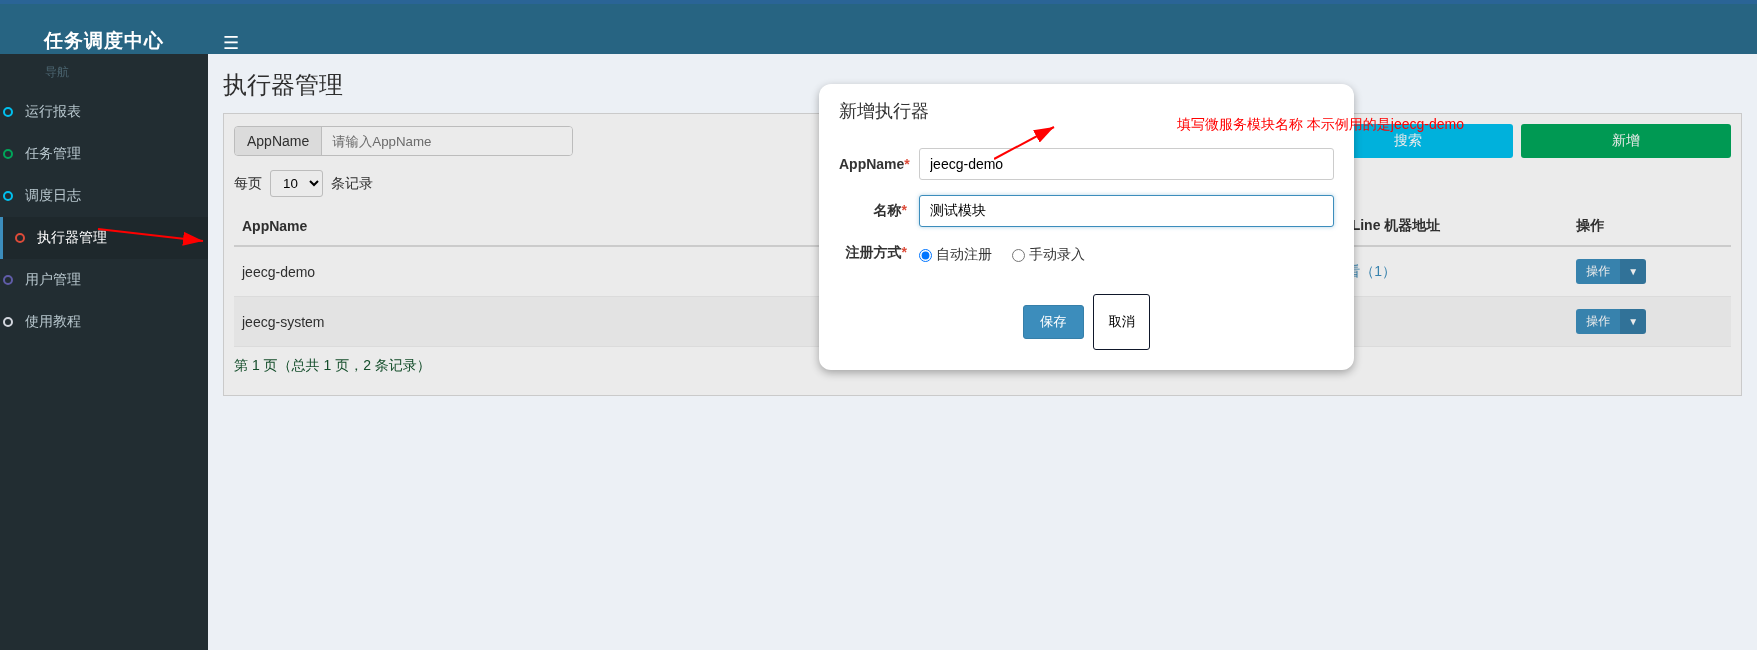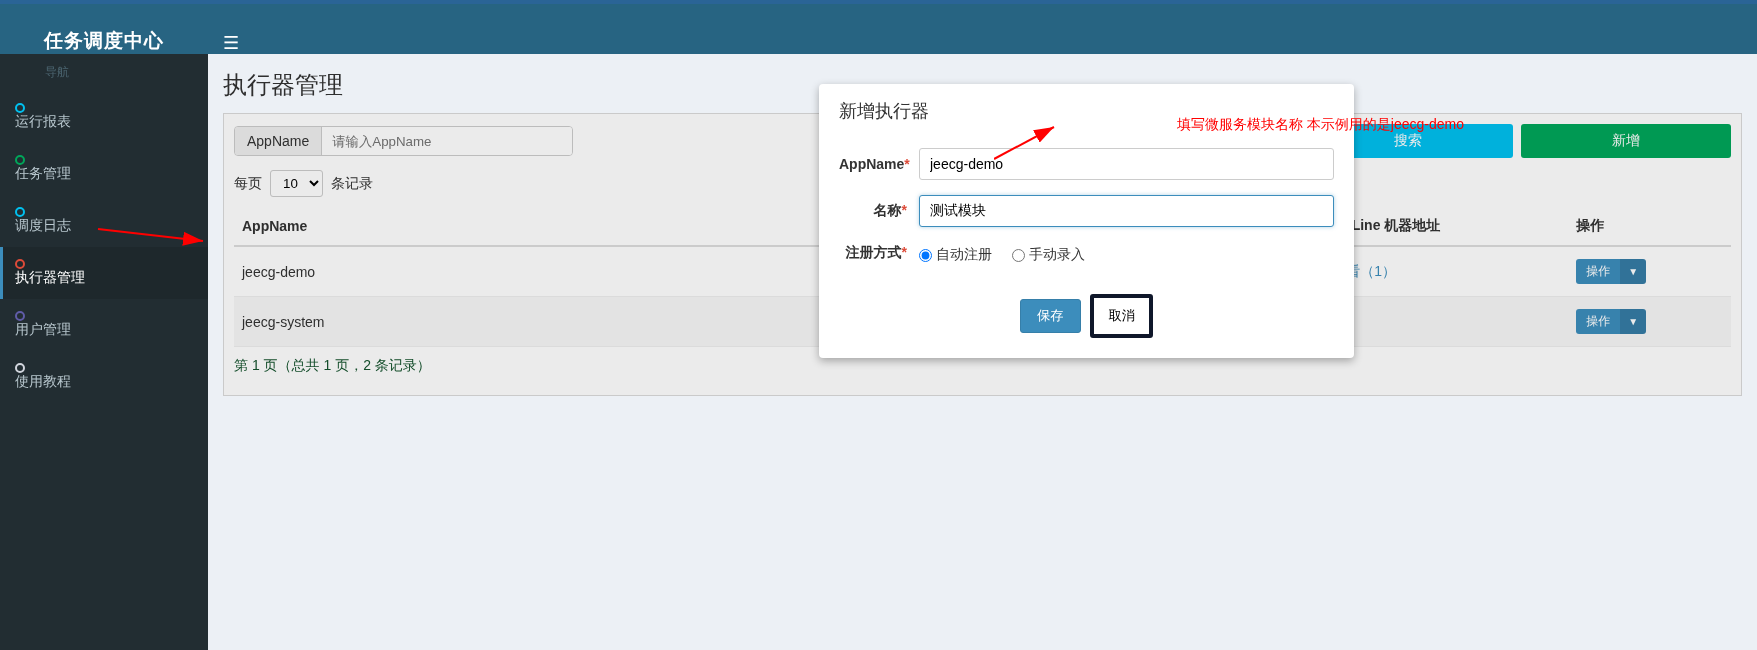--- a/index.html
+++ b/index.html
@@ -12,21 +12,21 @@
     .header { height: 50px; background: #276482; display: flex; align-items: flex-end; color: #fff; }
     .logo { width: 208px; text-align: center; font-size: 19px; font-weight: bold; letter-spacing: 1px; }
     .toggle-btn { color: #fff; font-size: 18px; padding: 0 15px; cursor: pointer; }
 
     
     .wrapper { display: flex; height: calc(100% - 54px); }
 
     
     .sidebar { width: 208px; background: #222d32; color: #b8c7ce; flex-shrink: 0; }
     .sidebar-header { color: #4b646f; padding: 10px 33px; font-size: 12px; margin-left: 12px; }
-    .sidebar-item { display: flex; padding: 12px 15px; cursor: pointer; flex-direction: column; }
+    .sidebar-item { display: flex; align-items: center; padding: 12px 3px; cursor: pointer; }
     .sidebar-item.active { background: #1e282c; color: #fff; border-left: 3px solid #3c8dbc; padding-left: 12px; }
     .sidebar-circle { width: 10px; height: 10px; border: 2px solid; border-radius: 50%; margin-right: 12px; flex-shrink: 0; }
     .c-cyan { border-color: #00c0ef; }
     .c-green { border-color: #00a65a; }
     .c-red { border-color: #dd4b39; }
     .c-purple { border-color: #605ca8; }
     .c-gray { border-color: #d2d6de; }
 
     
     .content { flex: 1; position: relative; }
@@ -54,36 +54,36 @@
     tbody tr:nth-child(even) { background: #f7f7f7; }
     .btn-drop { display: inline-flex; }
     .btn-drop-main { background: #3c8dbc; color: #fff; padding: 4px 10px; border-radius: 3px 0 0 3px; font-size: 12px; }
     .btn-drop-caret { background: #357ca5; color: #fff; padding: 4px 8px; border-radius: 0 3px 3px 0; font-size: 10px; display: flex; align-items: center; }
     .link-blue { color: #3c8dbc; cursor: pointer; }
 
     .pager-info { padding: 10px 0; color: #14532d; }
 
     
     .modal-backdrop { position: absolute; top: 0; left: 208px; right: 0; bottom: 0; display: flex; justify-content: center; align-items: flex-start; }
-    .modal { width: 535px; background: #fff; border-radius: 4px; margin-top: 30px; box-shadow: 0 3px 9px rgba(0,0,0,.3); position: relative; }
+    .modal { width: 535px; background: #fff; border-radius: 12px; margin-top: 30px; box-shadow: 0 3px 9px rgba(0,0,0,.3); position: relative; }
     .modal-header { padding: 15px 20px; font-size: 18px; border-bottom: none; }
     .annotation { position: absolute; top: 32px; right: -110px; color: #f00; font-size: 14px; white-space: nowrap; }
     .modal-body { padding: 10px 20px 0 20px; }
     .form-row { display: flex; align-items: center; margin-bottom: 15px; }
     .form-row.top { align-items: flex-start; }
     .form-label { width: 80px; text-align: right; font-weight: bold; padding-right: 12px; font-size: 14px; }
     .req { color: #dd4b39; }
     .form-control { flex: 1; border: 1px solid #ccc; border-radius: 3px; padding: 7px 10px; font-size: 14px; outline: none; }
     .form-control.focused { border-color: #3c8dbc; box-shadow: 0 0 4px rgba(60,141,188,.4); }
     textarea.form-control { resize: vertical; min-height: 80px; font-family: inherit; color: #999; }
     .radio-group { flex: 1; display: flex; gap: 20px; align-items: center; padding-top: 4px; }
     .radio-group label { display: flex; align-items: center; gap: 4px; cursor: pointer; }
     .modal-footer { padding: 15px 20px 20px; text-align: center; }
     .btn-primary { background: #3c8dbc; border: 1px solid #367fa9; color: #fff; padding: 7px 16px; border-radius: 3px; cursor: pointer; margin-right: 6px; }
-    .btn-default { background: #fff; border: 4px solid #0f172a; padding: 9px 14px; border-radius: 3px; cursor: pointer; }
+    .btn-default { background: #fff; border: 1px solid #0f172a; padding: 18px 14px; border-radius: 3px; cursor: pointer; }
 
     .arrow-to-content { position: absolute; left: -2px; top: 224px; pointer-events: none; }
     .arrow-to-annot { position: absolute; top: 40px; left: 175px; pointer-events: none; }
   </style>
 </head>
 <body>
 
 <div class="top-stripe"></div>
 
 <div class="header">

